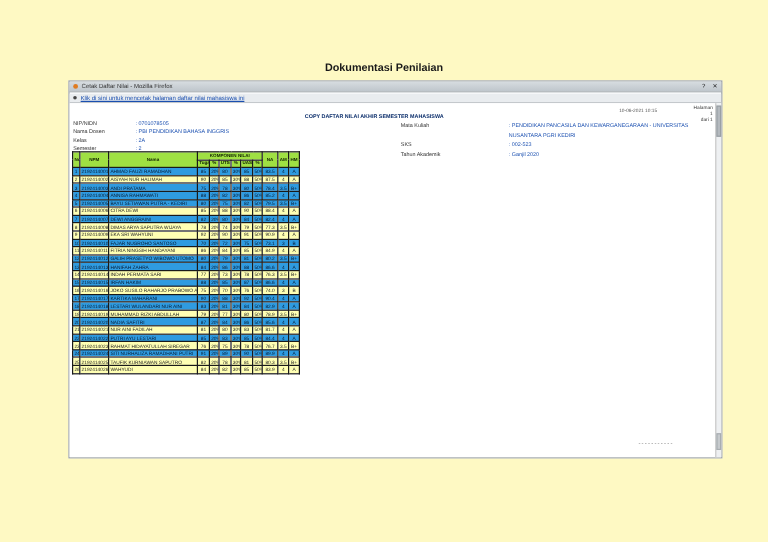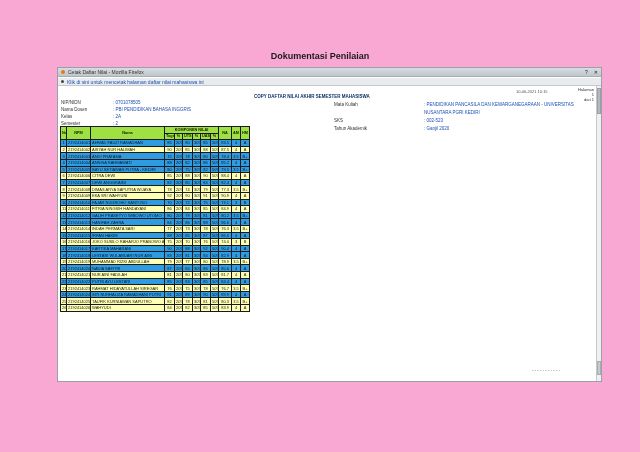--- a/index.html
+++ b/index.html
@@ -1,18 +1,18 @@
 <!DOCTYPE html>
 <html><head>
 <meta charset="utf-8">
 <style>
   * { margin:0; padding:0; box-sizing:border-box; }
   html,body { width:640px; height:452px; background:#ffffff; overflow:hidden;
               font-family:"Liberation Sans", sans-serif; }
-  .canvas { position:relative; width:640px; height:452px; background:#f9a8d4; }
+  .canvas { position:relative; width:640px; height:452px; background:#fef9c3; }
 
   .doc-title { position:absolute; top:51px; left:0; width:640px; text-align:center;
                font-size:9px; font-weight:bold; color:#1a1a1a; }
 
   .window { position:absolute; left:57px; top:67px; width:545px; height:315px;
             background:#ffffff; border:1px solid #9aa0a6; }
 
   .titlebar { position:absolute; left:0; top:0; width:100%; height:9px;
               background:linear-gradient(#d7dce0,#bfc6cc); border-bottom:1px solid #a8aeb4;
               display:flex; align-items:center; padding:0 3px; }

